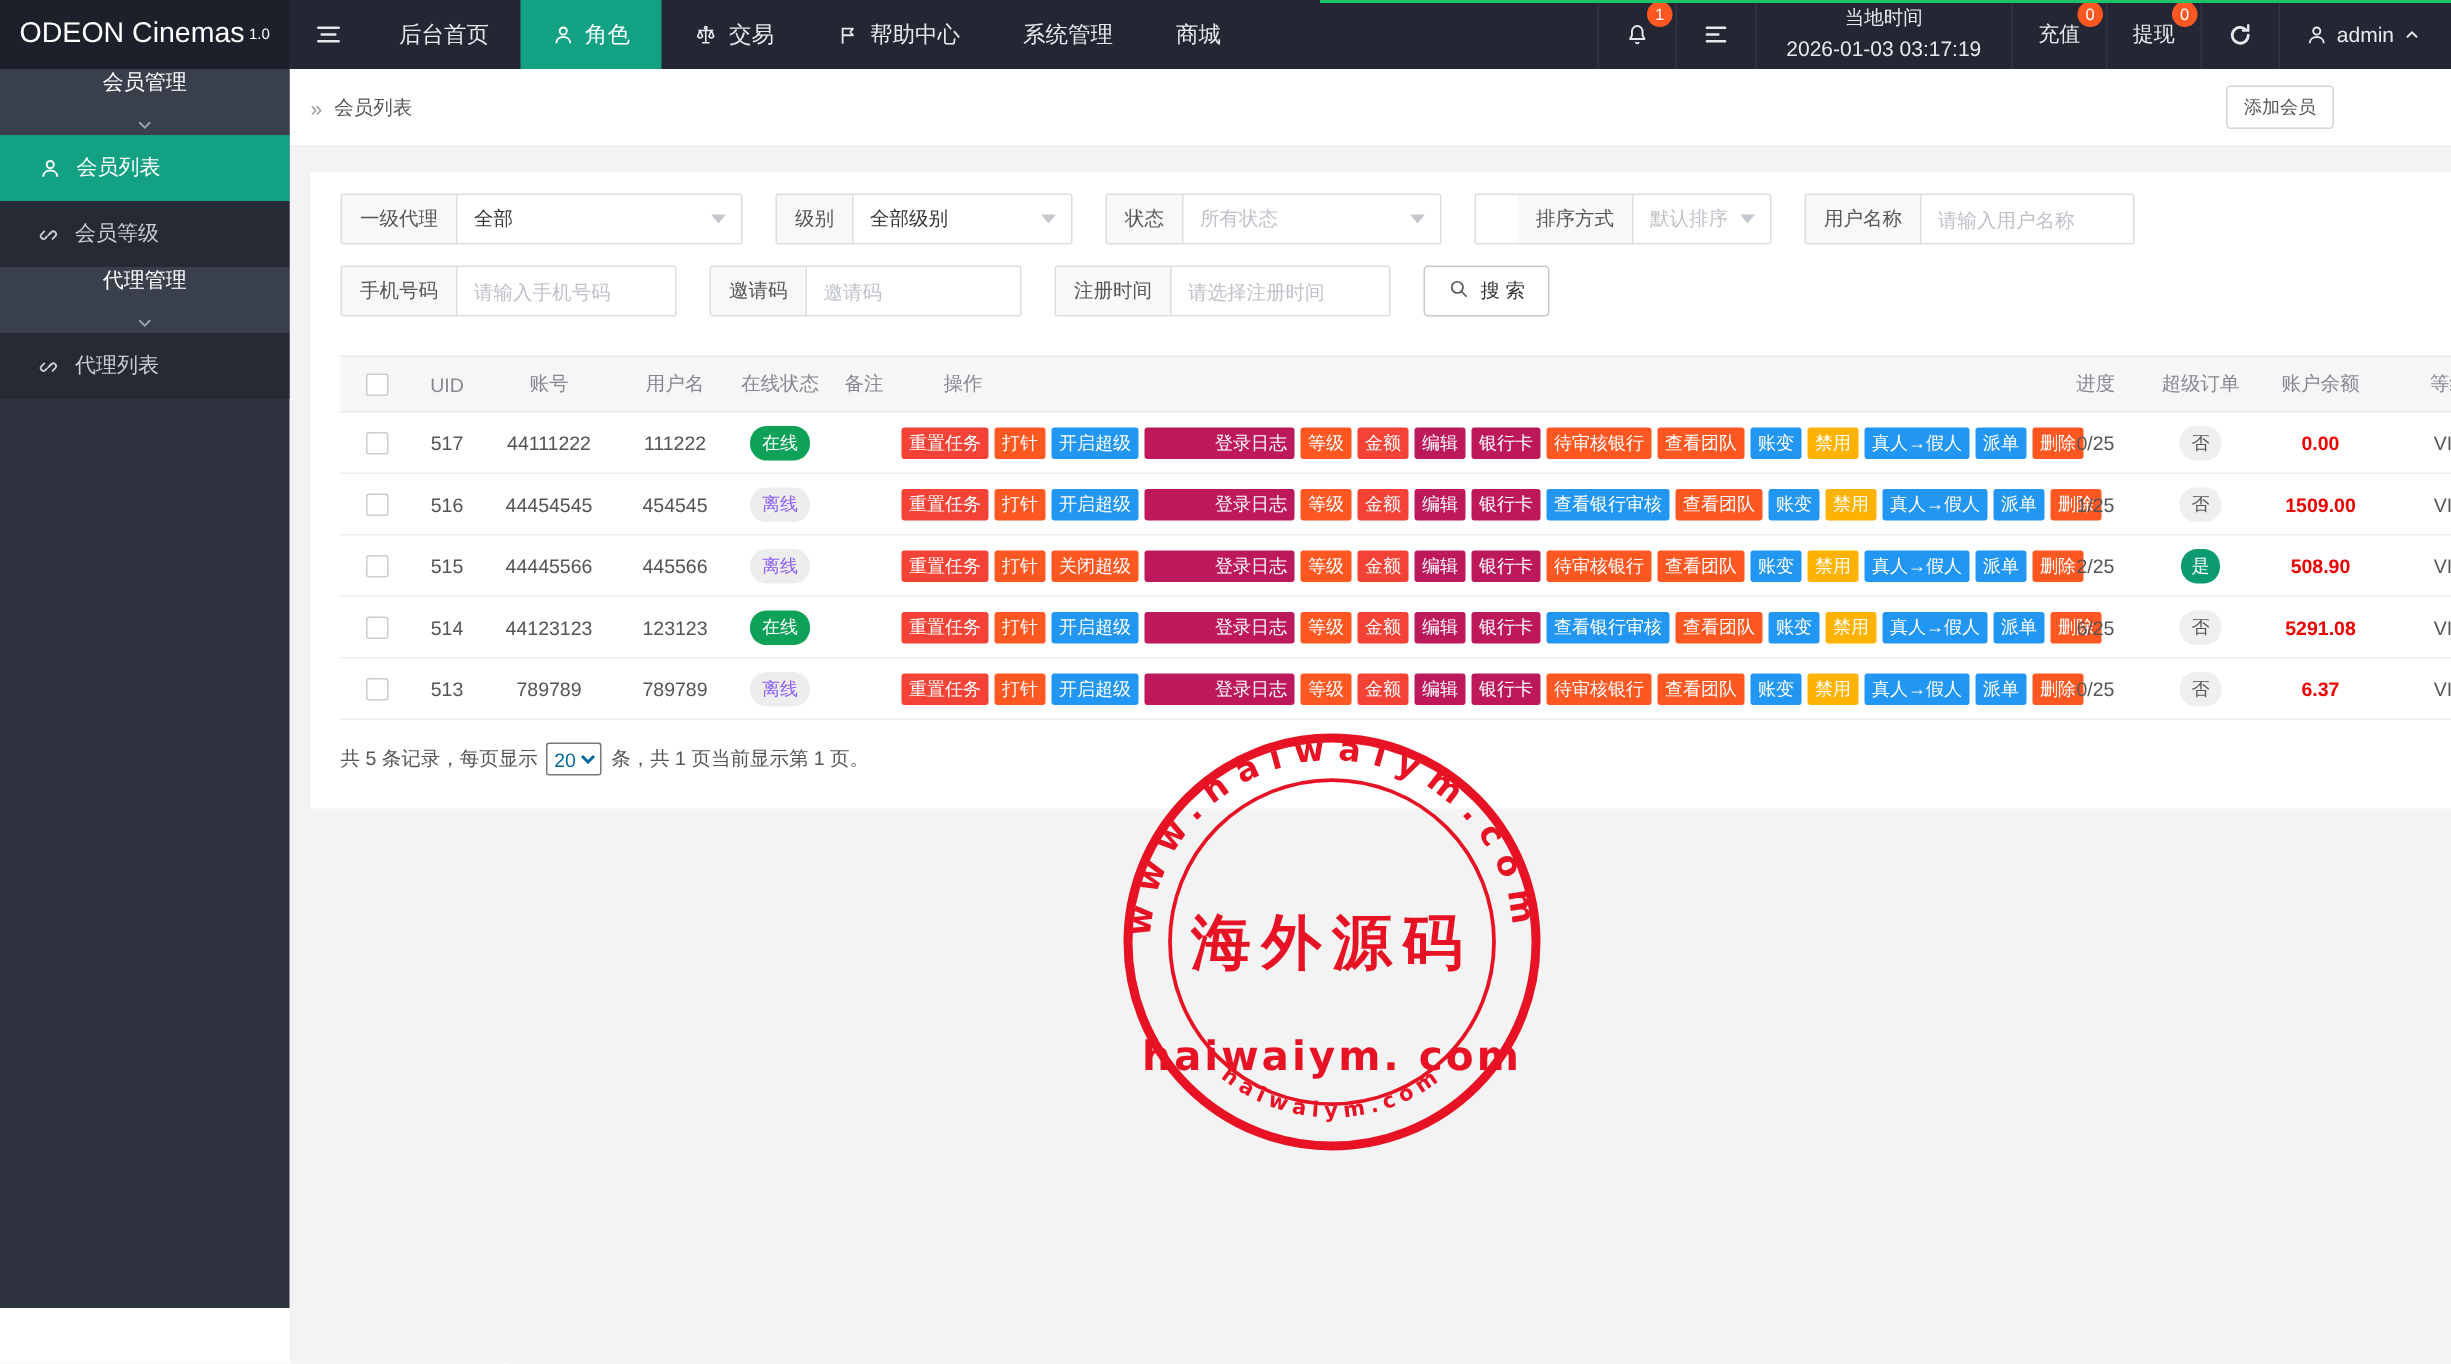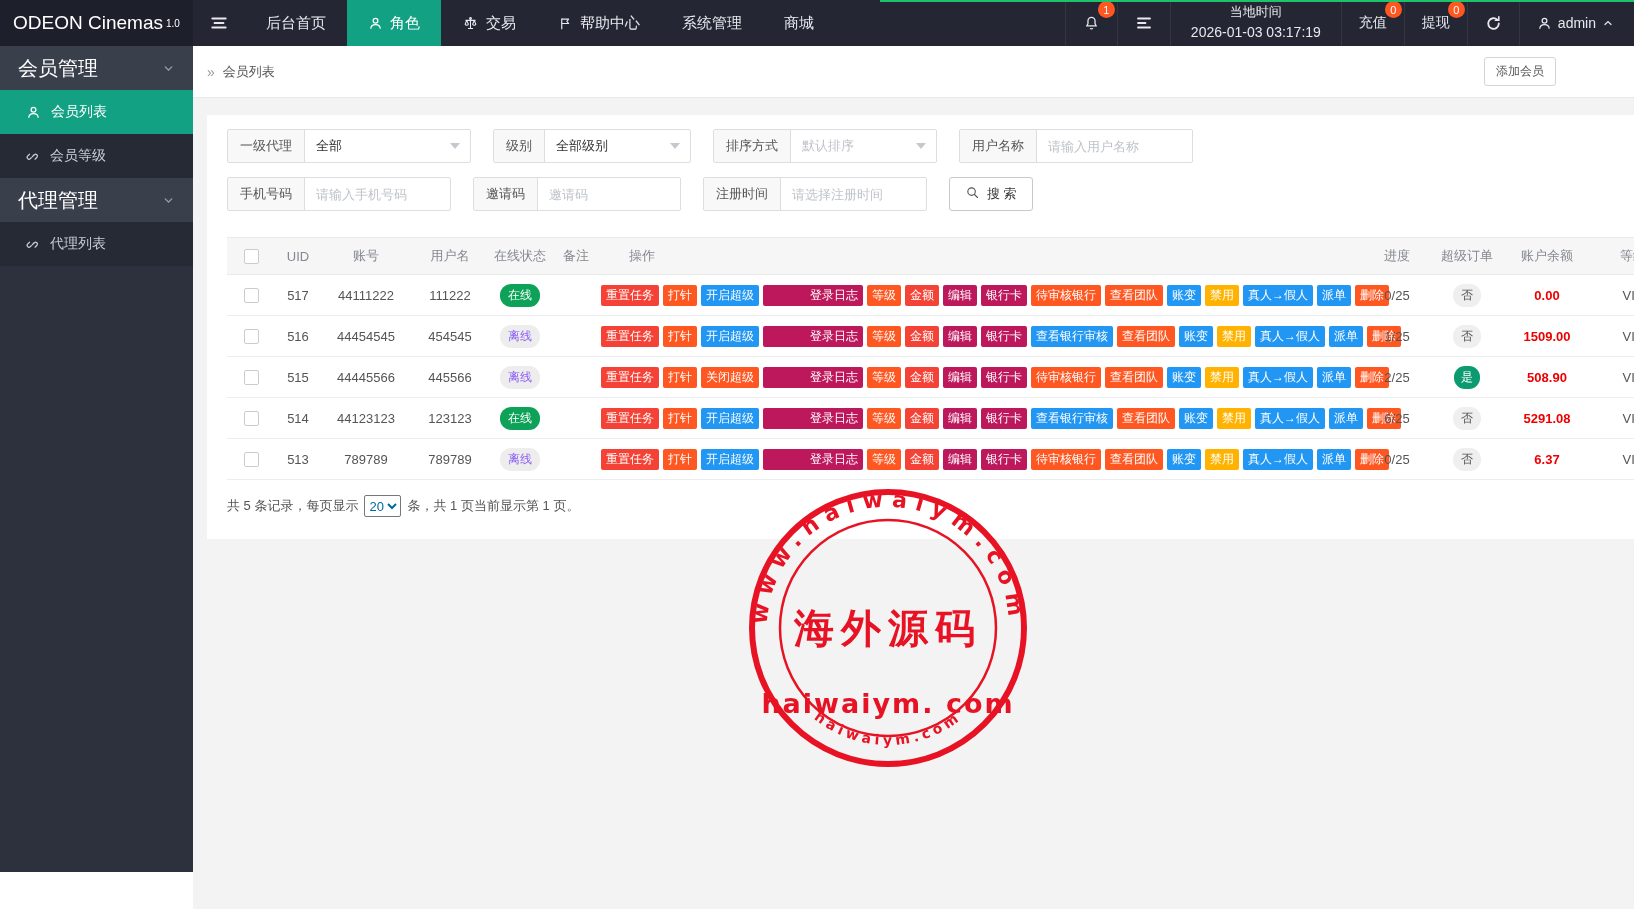--- a/index.html
+++ b/index.html
@@ -24,21 +24,21 @@
   .tr-item { position:relative; display:flex; align-items:center; padding:0 17px; border-left:1px solid rgba(255,255,255,.07); cursor:pointer; }
   .tr-item:last-child { padding-right:20px; }
   .badge { position:absolute; top:1px; right:2px; min-width:17px; height:17px; border-radius:9px; background:#ff5722; color:#fff; font-size:11px; display:flex; align-items:center; justify-content:center; padding:0 4px; }
   .time-block { text-align:center; line-height:1.45; padding:0 20px; font-size:13px; }
   .time-block .tv { font-size:14px; }
   .tr-label { font-size:14px; }
   .admin-box { display:flex; align-items:center; gap:6px; font-size:14px; }
 
   
   .sidebar { position:absolute; top:46px; left:0; width:193px; height:826px; background:#2d313d; z-index:30; }
-  .side-group { height:44px; background:#3a3f4c; color:#fff; display:flex; align-items:center; justify-content:space-between; padding:0 18px; font-size:20px; cursor:pointer; }
+  .side-group { height:44px; background:#3a3f4c; color:#fff; display:flex; align-items:center; justify-content:space-between; padding:0 18px; font-size:14px; cursor:pointer;flex-direction:column; }
   .side-item { height:44px; background:#262a34; color:#c9cdd6; display:flex; align-items:center; gap:10px; padding:0 18px 0 26px; font-size:14px; cursor:pointer; }
   .side-item.active { background:#12a183; color:#fff; }
 
   
   .main { position:absolute; top:46px; left:193px; right:0; bottom:0; background:#f3f3f4; }
   .crumb-bar { height:52px; background:#fff; border-bottom:1px solid #e7eaec; display:flex; align-items:center; padding:0 14px; }
   .crumb { display:flex; align-items:center; gap:8px; color:#555; font-size:13px; }
   .crumb .gg { color:#999; font-size:14px; }
   .add-btn { margin-left:auto; margin-right:64px; background:#fff; border:1px solid #d5d5d5; border-radius:3px; padding:5px 11px; font-size:12px; color:#555; cursor:pointer; }
 
@@ -47,22 +47,22 @@
 
   
   .filter-row { display:flex; gap:22px; margin-bottom:14px; }
   .fgroup { display:flex; height:34px; border:1px solid #dcdee2; border-radius:2px; background:#fff; align-items:stretch; overflow:hidden; }
   .flabel { background:#f8f8f9; border-right:1px solid #dcdee2; display:flex; align-items:center; padding:0 12px; color:#555; font-size:13px; white-space:nowrap; }
   .fvalue { flex:1; display:flex; align-items:center; padding:0 26px 0 11px; font-size:13px; color:#333; position:relative; cursor:pointer; }
   .fvalue.muted { color:#bfc3c9; }
   .caret { position:absolute; right:10px; width:0; height:0; border-left:5px solid transparent; border-right:5px solid transparent; border-top:6px solid #c5c8ce; }
   .fvalue input { border:0; outline:0; width:100%; font-size:13px; color:#333; background:transparent; }
   .fvalue input::placeholder { color:#bfc3c9; }
-  .fr1 .fgroup:nth-child(1){width:244px;} .fr1 .fgroup:nth-child(2){width:198px;}
-  .fr1 .fgroup:nth-child(3){width:224px;} .fr1 .fgroup:nth-child(4){width:234px;}
+  .fr1 .fgroup:nth-child(1){width:268px;} .fr1 .fgroup:nth-child(2){width:198px;}
+  .fr1 .fgroup:nth-child(3){width:224px;} .fr1 .fgroup:nth-child(4){width:198px;padding-left:28px;}
   .fr1 .fgroup:nth-child(5){width:220px;}
   .fr2 .fgroup:nth-child(1){width:224px;} .fr2 .fgroup:nth-child(2){width:208px;}
   .fr2 .fgroup:nth-child(3){width:224px;}
   .search-btn { height:34px; padding:0 15px; border:1px solid #c9c9c9; border-radius:3px; background:#fff; display:flex; align-items:center; gap:7px; font-size:13px; color:#333; cursor:pointer; }
 
   
   .tbl { margin-top:26px; width:1450px; }
   .thead { display:flex; align-items:center; height:38px; background:#f6f6f7; border-top:1px solid #e8eaec; border-bottom:1px solid #e8eaec; color:#85898f; font-size:13px; }
   .trow { display:flex; align-items:center; height:41px; border-bottom:1px solid #ebedef; font-size:13px; color:#555; }
   .cell { flex:none; display:flex; align-items:center; justify-content:center; }
@@ -264,20 +264,27 @@
               </div>
             </div>
             <div class="fgroup">
               <div class="flabel">级别</div>
               <div class="fvalue">
                 <span>全部级别</span>
                 <span class="caret"></span>
               </div>
             </div>
             <div class="fgroup">
+              <div class="flabel">状态</div>
+              <div class="fvalue muted">
+                <span>所有状态</span>
+                <span class="caret"></span>
+              </div>
+            </div>
+            <div class="fgroup">
               <div class="flabel">排序方式</div>
               <div class="fvalue muted">
                 <span>默认排序</span>
                 <span class="caret"></span>
               </div>
             </div>
             <div class="fgroup">
               <div class="flabel">用户名称</div>
               <div class="fvalue" style="padding-right: 10px;">
                 <input placeholder="请输入用户名称" style="">

